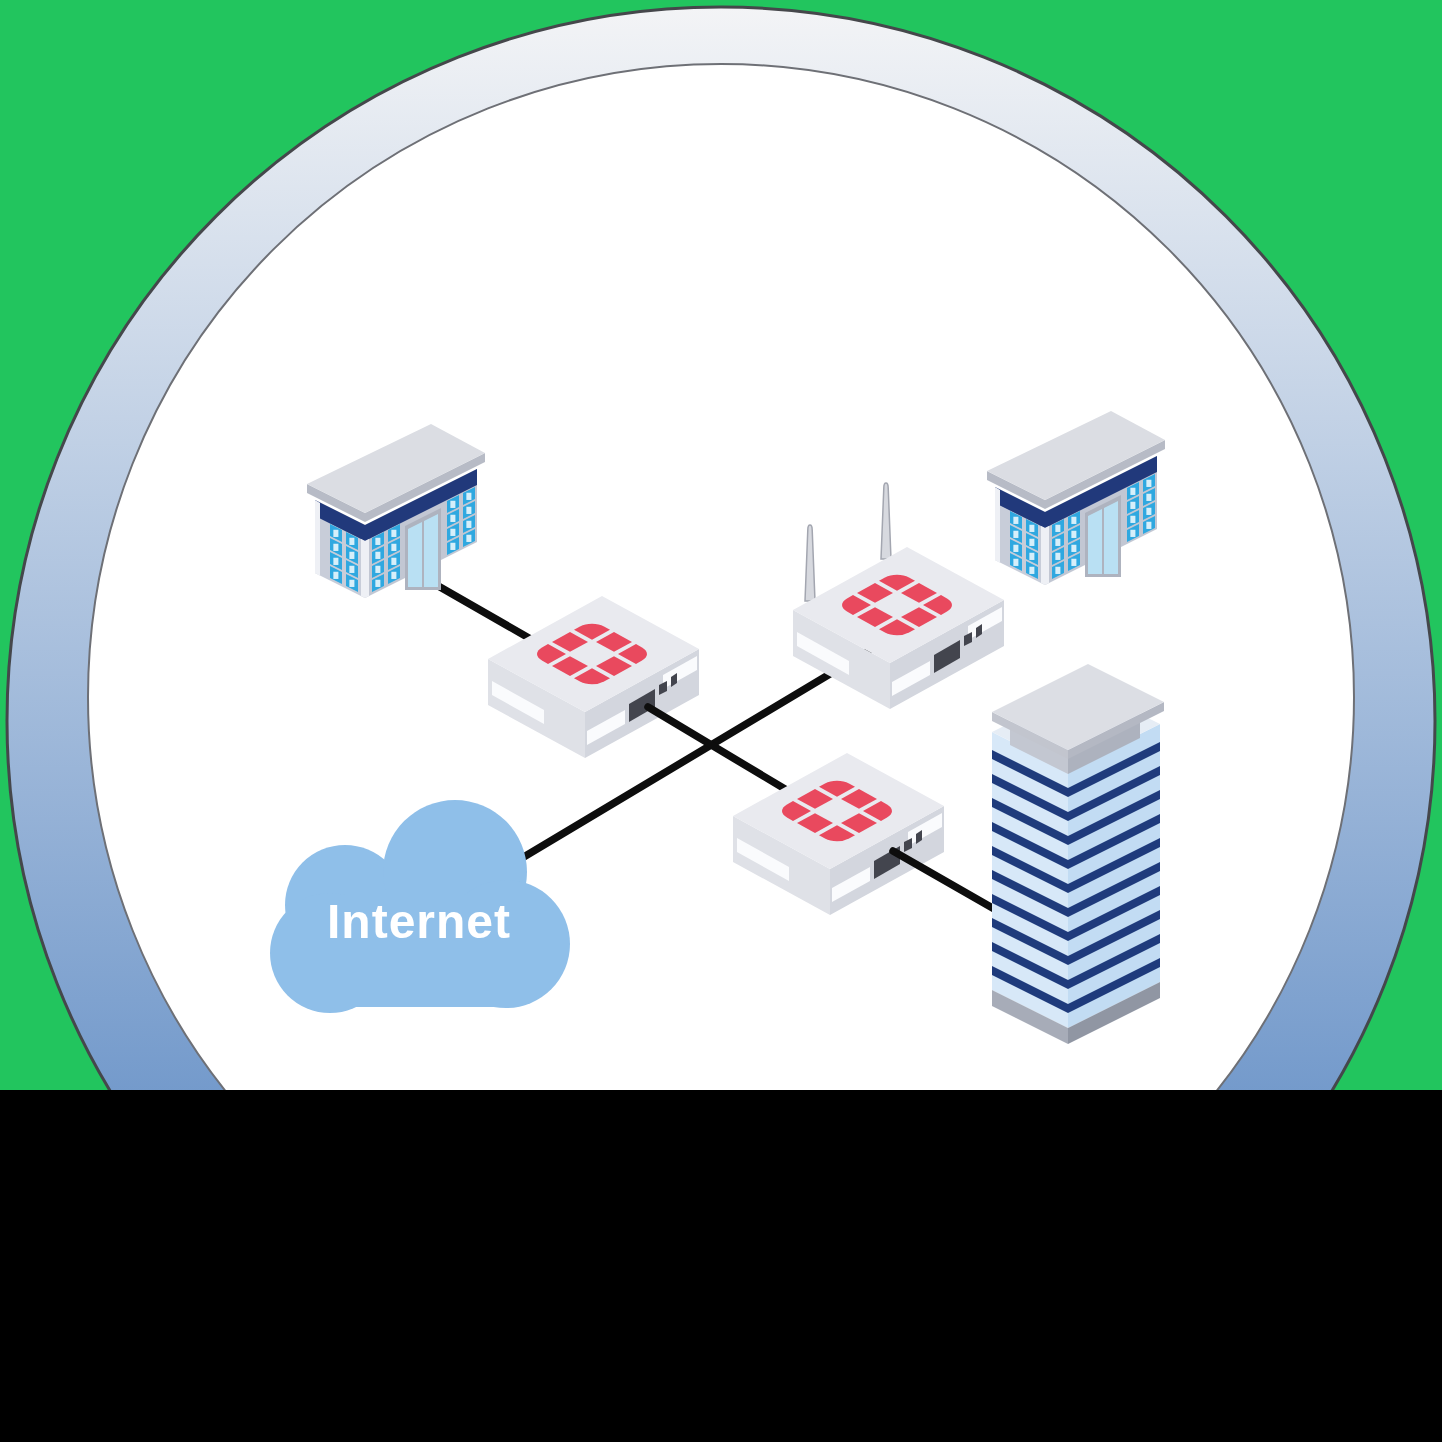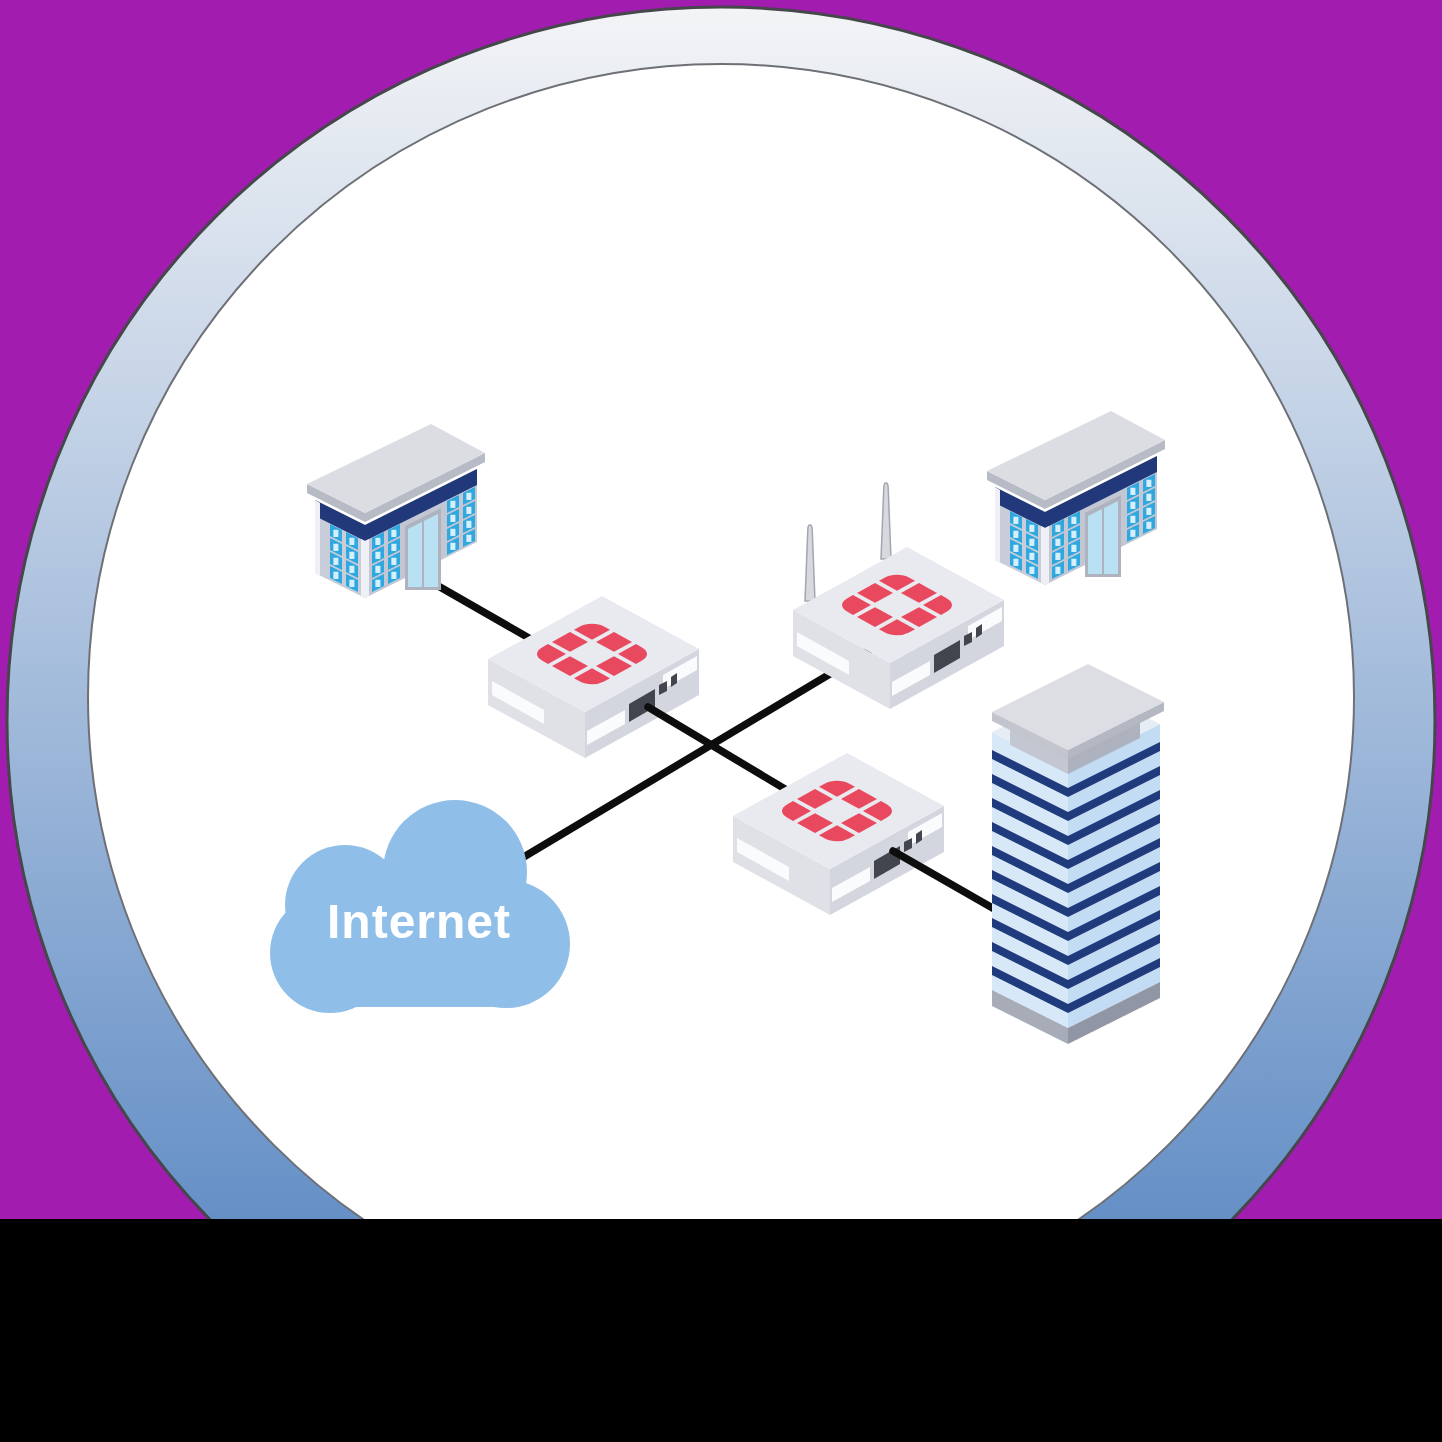--- a/index.html
+++ b/index.html
@@ -1,16 +1,16 @@
 <!DOCTYPE html>
 <html style="--inner_fill: #FFFFFF; --line: #0D0D0D; --cloud: #8FBFE9; --cloud_text: #FFFFFF; --fw_top: #E9EAEF; --fw_left: #DFE1E7; --fw_right: #D3D6DE; --fw_slot: #FAFBFD; --fw_port: #43454E; --logo_red: #E9495E; --antenna_fill: #D7D9DF; --antenna_stroke: #A3A6B0; --bld_left: #C8CDD9; --bld_right: #C2C7D3; --bld_band: #21397B; --bld_window: #2FA8E0; --bld_pane: #D6EFFA; --bld_pillar: #EEF0F5; --bld_door_frame: #AEB3BF; --bld_door_glass: #B9E0F3; --roof_top: #DBDDE3; --roof_edge: #B7BBC6; --sky_left: #D7E8F8; --sky_right: #C2DCF3; --sky_stripe: #1F3B7C; --sky_top: #E6EDF5; --sky_base_left: #A7ACB8; --sky_base_right: #9096A3; --sky_parapet_left: #C3C7D1; --sky_parapet_right: #ADB2BE; --slab_top: #DCDEE4; --slab_edge_left: #C2C5CE; --slab_edge_right: #B4B8C3;"><head>
 <meta charset="utf-8">
 <style>
   html,body{margin:0;padding:0;background:#000;}
-  .stage{position:relative;width:1442px;height:1219px;background:#a21caf;overflow:hidden;
+  .stage{position:relative;width:1442px;height:1090px;background:#22c55e;overflow:hidden;
          font-family:"Liberation Sans", sans-serif;}
   svg{position:absolute;left:0;top:0;}
   .ring-outer{stroke:#45474B;stroke-width:3;}
   .ring-inner{fill:var(--inner_fill);stroke:#6E7076;stroke-width:2;}
   .link{stroke:var(--line);stroke-width:7.5;stroke-linecap:round;fill:none;}
   .c-cloud{fill:var(--cloud);}
   .cloud-label{fill:var(--cloud_text);font-size:48px;font-weight:bold;letter-spacing:1px;}
   .f-top{fill:var(--fw_top);}
   .f-left{fill:var(--fw_left);}
   .f-right{fill:var(--fw_right);}

